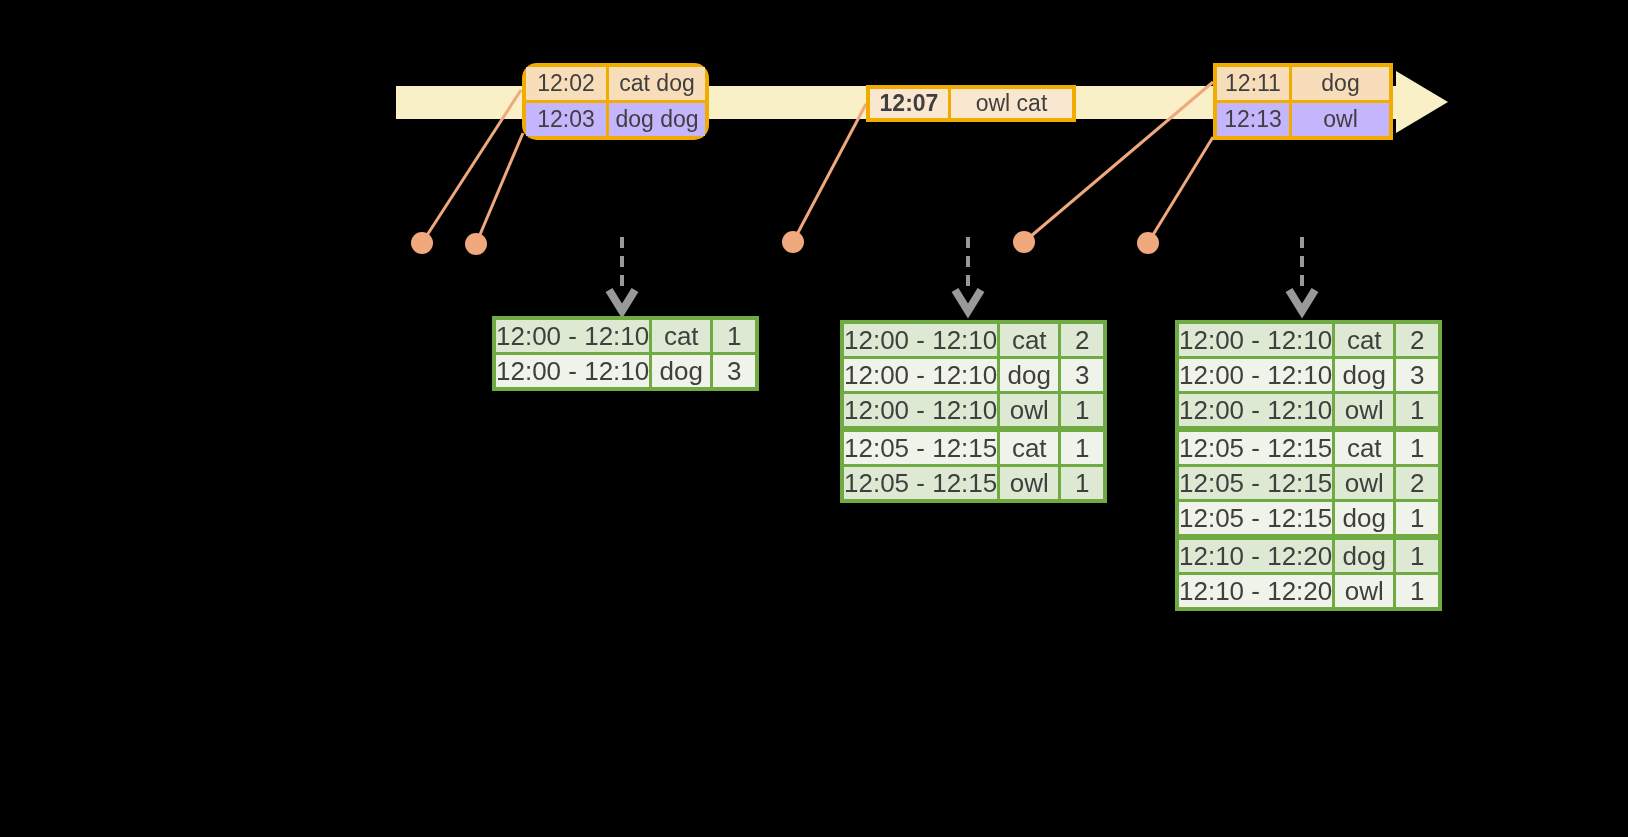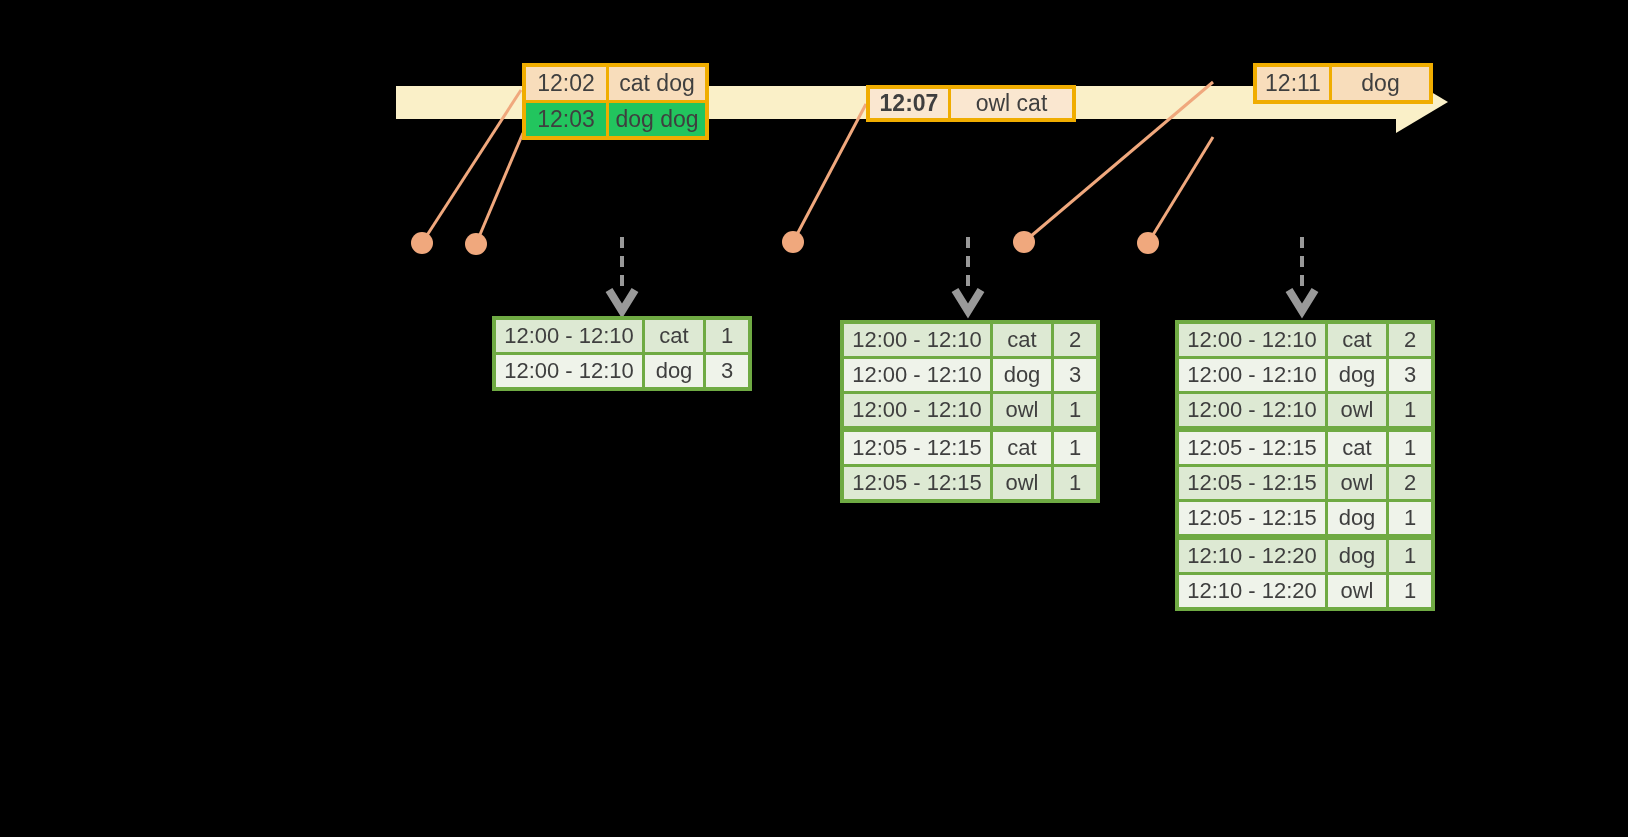--- a/index.html
+++ b/index.html
@@ -19,40 +19,40 @@
     position:absolute; border:4px solid #F0AD00; background:#F0AD00;
     display:flex; flex-direction:column; gap:3px; z-index:3;
   }
   .erow { display:flex; gap:3px; }
   .ecell {
     display:flex; align-items:center; justify-content:center;
     font-size:23px; color:#3F3F3F; height:33px; white-space:nowrap;
   }
   .etable.single .ecell { height:29px; }
   .bg-peach { background:#F8DDBB; }
-  .bg-cream { background:#22c55e; }
+  .bg-cream { background:#c4b5fd; }
   .bg-mid   { background:#FAE7D0; }
-  #et1 { left:522px; top:63px; }
+  #et1 { left:522px; top:63px;border-radius:15px; }
   #et1 .etime { width:80px; } #et1 .ewords { width:96px; }
   #et2 { left:866px; top:85px; }
   #et2 .etime { width:78px;font-weight:bold; } #et2 .ewords { width:121px; }
-  #et3 { left:1213px; top:63px;margin-left:40px; }
+  #et3 { left:1213px; top:63px; }
   #et3 .etime { width:72px; } #et3 .ewords { width:97px; }
   
   svg.overlay { position:absolute; left:0; top:0; z-index:2; }
   
   table.rtable {
     position:absolute; border-collapse:collapse; z-index:3;
     border:4px solid #6FAA43; background:#6FAA43;
   }
   .rtable tr { border-top:3px solid #6FAA43; }
   .rtable tr.group-start { border-top:6px solid #6FAA43; }
   .rtable td {
     border-left:3px solid #6FAA43; padding:0; height:32px;
-    font-size:22px; color:#3F3F3F; text-align:center; vertical-align:middle;
+    font-size:26px; color:#3F3F3F; text-align:center; vertical-align:middle;
     white-space:nowrap;
   }
   .rtable tr:nth-child(odd) td  { background:#DDE9D3; }
   .rtable tr:nth-child(even) td { background:#EFF3EA; }
   .rtable td.c-window { width:146px; }
   .rtable td.c-word   { width:58px; }
   .rtable td.c-count  { width:42px; }
   #rt1 { left:492px;  top:316px; }
   #rt2 { left:840px;  top:320px; }
   #rt3 { left:1175px; top:320px; }
@@ -103,20 +103,24 @@
       <div class="ecell etime bg-mid">12:07</div>
       <div class="ecell ewords bg-mid">owl cat</div>
     </div>
   </div>
 
   <div class="etable" id="et3">
     <div class="erow">
       <div class="ecell etime bg-peach">12:11</div>
       <div class="ecell ewords bg-peach">dog</div>
     </div>
+    <div class="erow">
+      <div class="ecell etime bg-cream">12:13</div>
+      <div class="ecell ewords bg-cream">owl</div>
+    </div>
   </div>
 
   <table class="rtable" id="rt1">
     <tbody>
         <tr>
       <td class="c-window">12:00 - 12:10</td>
       <td class="c-word">cat</td>
       <td class="c-count">1</td>
     </tr>
     <tr>

